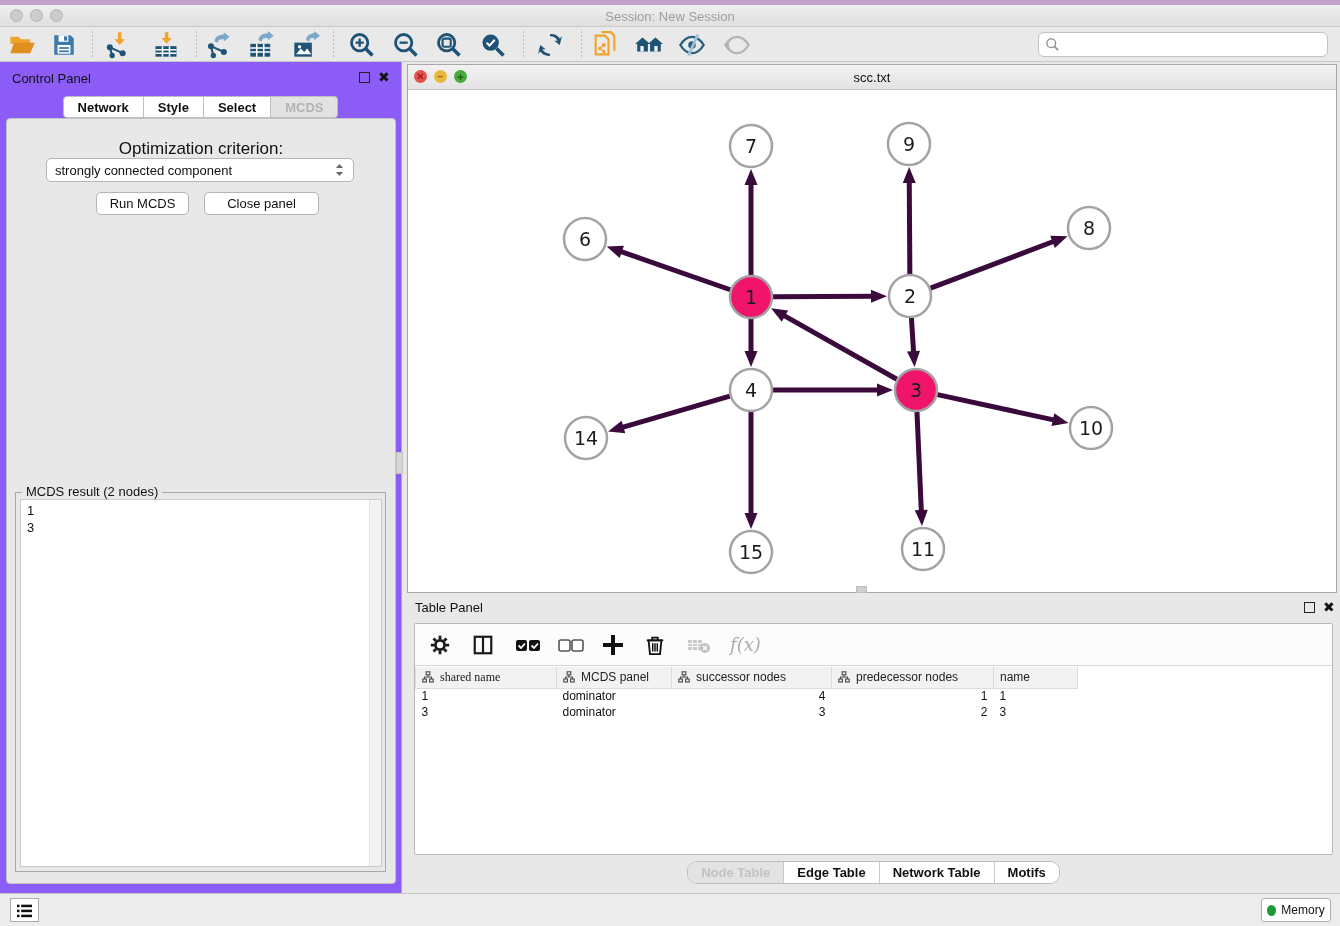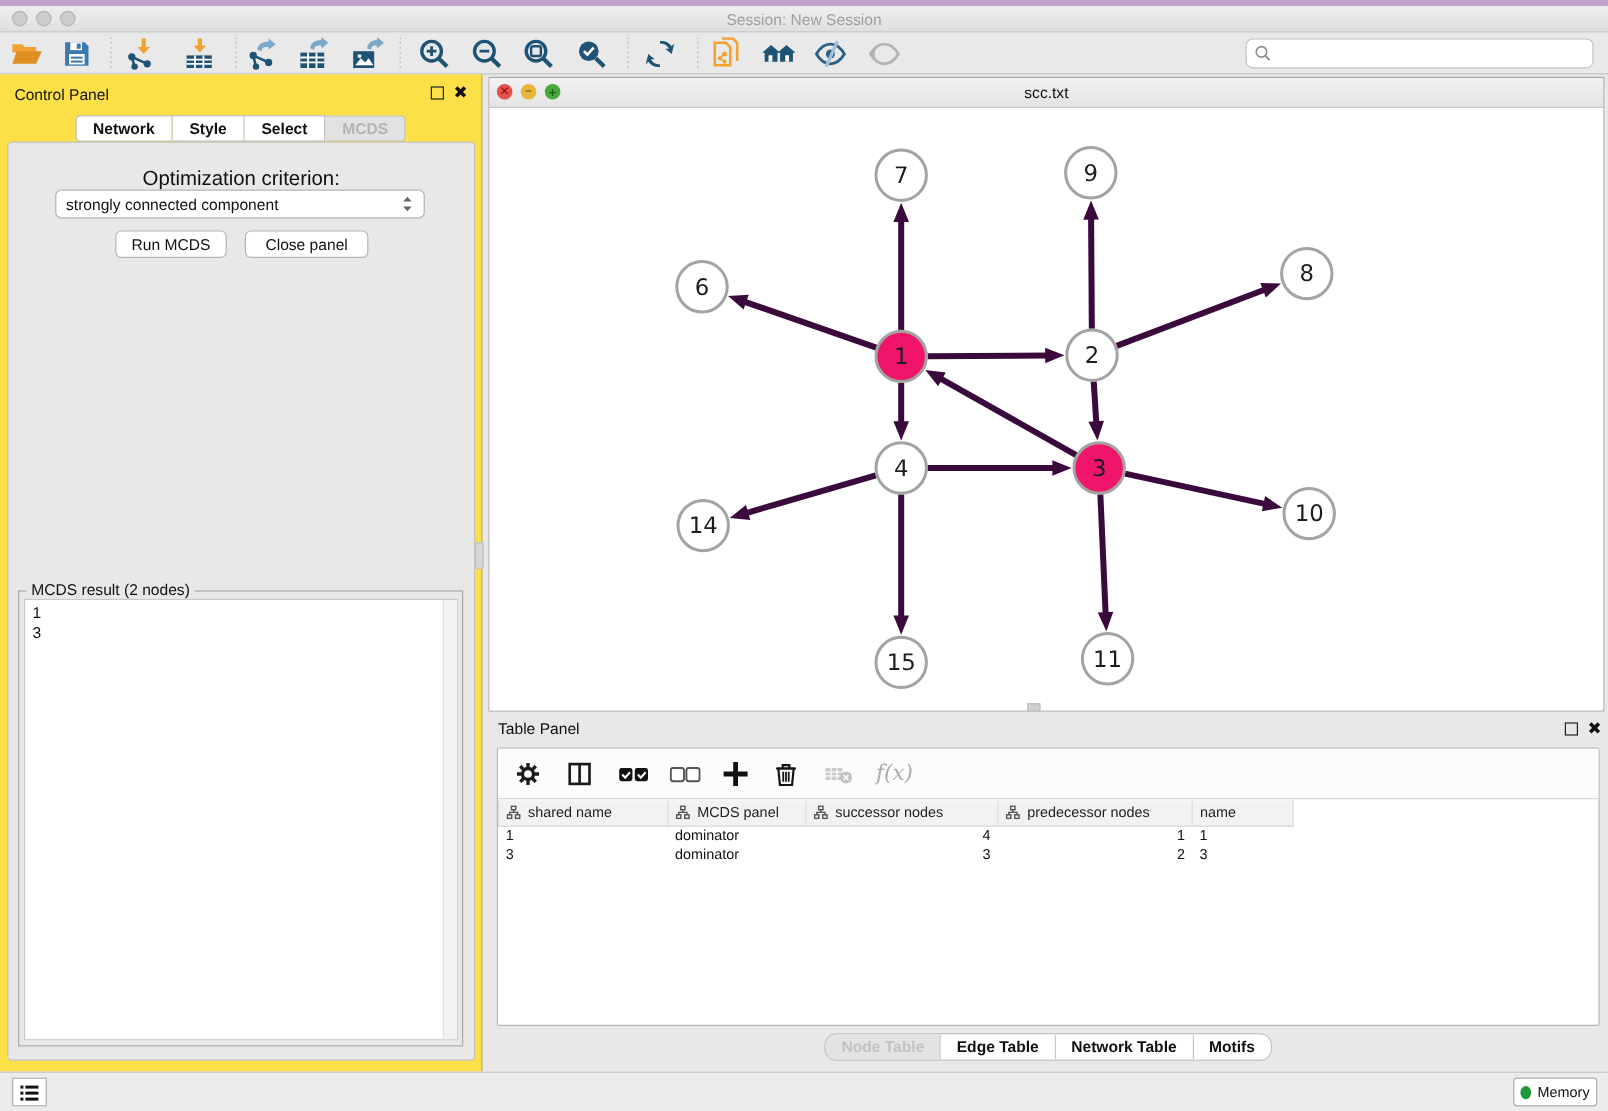--- a/index.html
+++ b/index.html
@@ -21,21 +21,21 @@
   .tb-sep { top:3px; width:1px; height:28px;
     background-image:linear-gradient(#B9B9B9 50%, transparent 50%);
     background-size:1px 4px; }
   .tb-icon { top:2px; width:30px; height:30px; display:flex; align-items:center;
     justify-content:center; cursor:pointer; }
   #search-box { right:12px; top:4px; width:290px; height:25px; background:#FFF;
     border:1px solid #C2C2C6; border-radius:6px; display:flex; align-items:center; padding-left:6px; position:absolute; }
   #search-input { border:none; outline:none; flex:1; font-size:13px; background:transparent; height:20px; }
 
   
-  #control-panel { left:0; top:62px; width:402px; height:831px; background:#fde047; border-right:1px solid #ABABAB; }
+  #control-panel { left:0; top:62px; width:402px; height:831px; background:#8b5cf6; border-right:1px solid #ABABAB; }
   #cp-header { left:0; top:6px; width:100%; height:22px; }
   #cp-title { left:12px; top:3px; font-size:13px; color:#111; }
   .panel-float { width:11px; height:11px; border:1.6px solid #222; top:4px; cursor:pointer; }
   .panel-close { top:1px; font-size:14px; font-weight:bold; color:#111; cursor:pointer; }
   #cp-tabs { left:0; top:34px; width:100%; height:22px; display:flex; justify-content:center; }
   .cp-tab { height:22px; padding:0 14px; background:#FFF; border:1px solid #BFBFBF;
     border-left:none; font-size:13px; font-weight:bold; color:#111;
     display:flex; align-items:center; cursor:pointer; }
   .cp-tab:first-child { border-left:1px solid #BFBFBF; border-top-left-radius:4px; border-bottom-left-radius:4px; }
   .cp-tab:last-child { border-top-right-radius:4px; border-bottom-right-radius:4px; }
@@ -274,21 +274,21 @@
     <div id="cp-body" class="abs">
       <div id="opt-label" class="abs">Optimization criterion:</div>
       <div id="opt-select" class="abs">
         <span>strongly connected component</span>
         <svg class="spin" width="11" height="16" viewBox="0 0 11 16">
           <path d="M2 6l3.5-4L9 6z" fill="#666"></path>
             <path d="M2 10l3.5 4L9 10z" fill="#666"></path>
           </svg>
       </div>
       <div class="cp-btn abs" style="left:89px; width:93px">Run MCDS</div>
-      <div class="cp-btn abs" style="left:197px; width:103px">Close panel</div>
+      <div class="cp-btn abs" style="left:197px; width:115px">Close panel</div>
       <div id="mcds-group" class="abs">
         <div id="mcds-legend" class="abs">MCDS result (2 nodes)</div>
         <div id="mcds-textarea" class="abs">
           <div id="mcds-list" class="abs">1
 3</div>
           <div id="mcds-scroll" class="abs"></div>
         </div>
       </div>
     </div>
   </div>
@@ -439,21 +439,21 @@
               <path d="M16 13l4 4M20 13l-4 4" stroke="#FFF" stroke-width="1.4"></path>
             </svg>
           </div>
         <div class="tp-icon disabled">
           <span id="fx-label">f(x)</span>
           </div>
       </div>
       <table id="node-table">
         <thead>
             <tr>
-              <th class="" style="width: 141px;">
+              <th class="" style="width: 141px; font-family: Liberation Serif, serif;">
                 <span class="th-inner">
                   <svg width="12" height="12" viewBox="0 0 12 12">
                     <g fill="none" stroke="#555" stroke-width="1.2">
                       <rect x="4.2" y="0.8" width="3.6" height="3"></rect>
                       <rect x="0.8" y="8" width="3.6" height="3"></rect>
                       <rect x="7.6" y="8" width="3.6" height="3"></rect>
                       <path d="M6 3.8v2.2M2.6 8V6h6.8v2"></path>
                     </g>
                   </svg>
                   <span>shared name</span>

